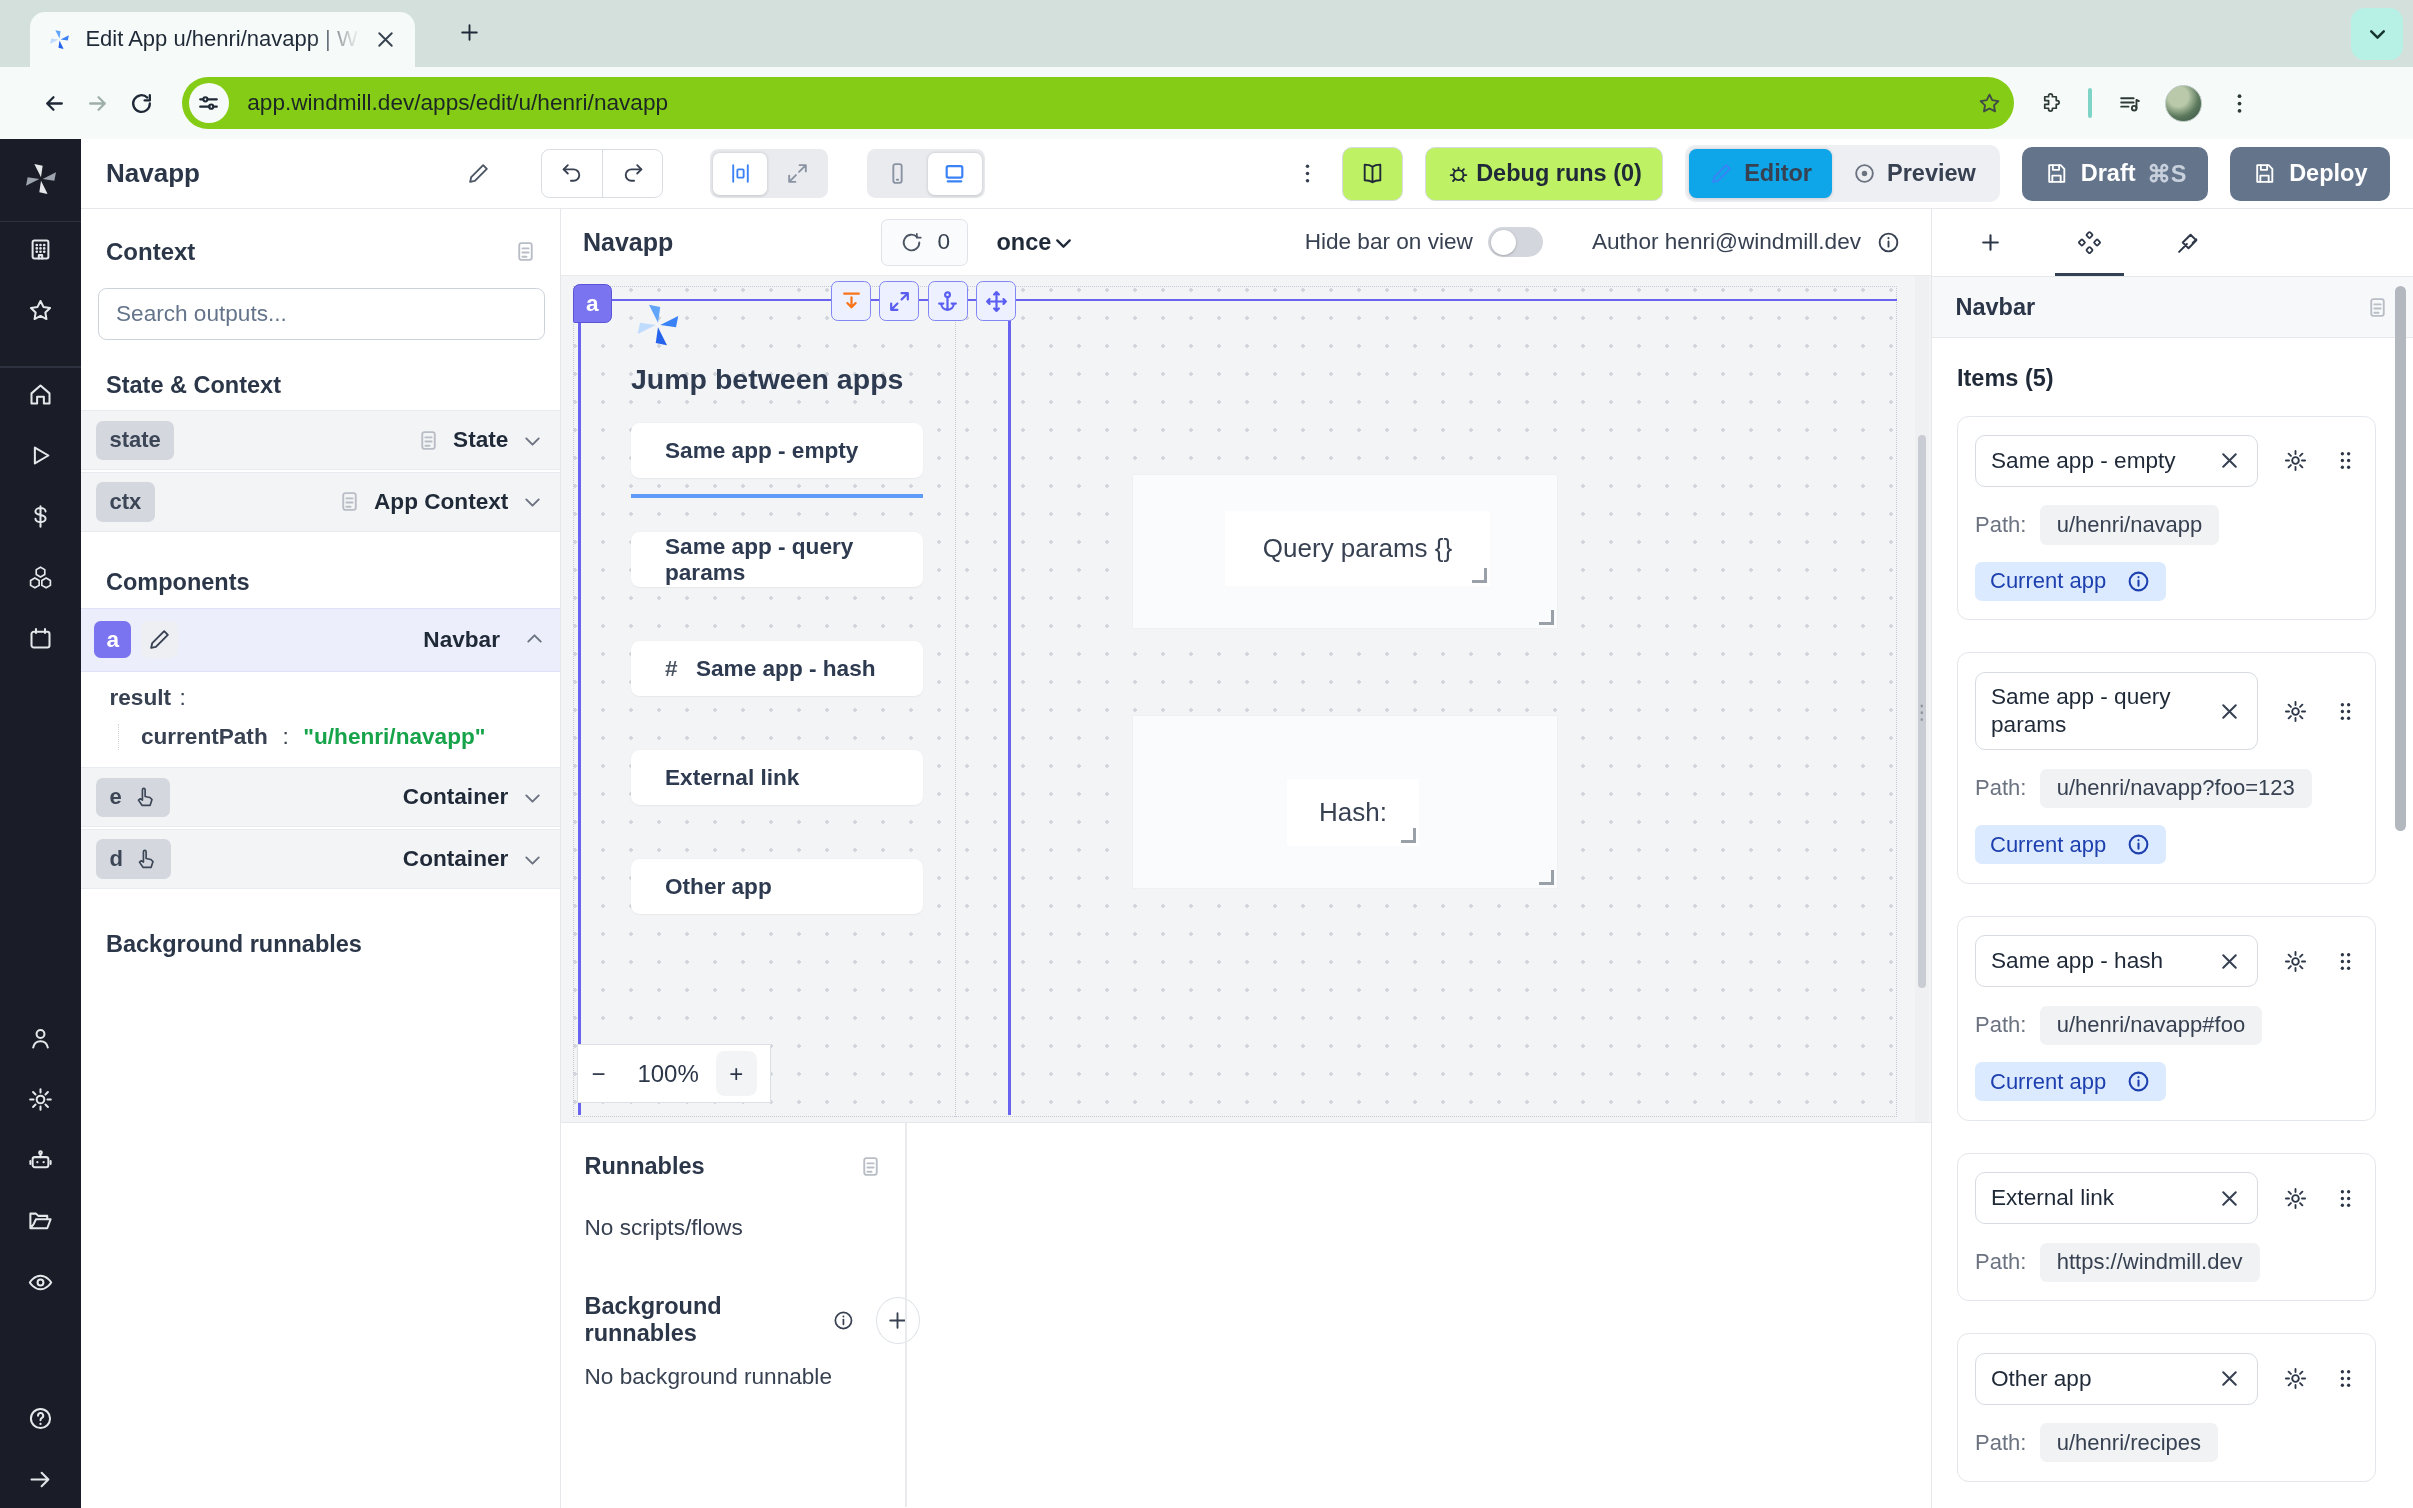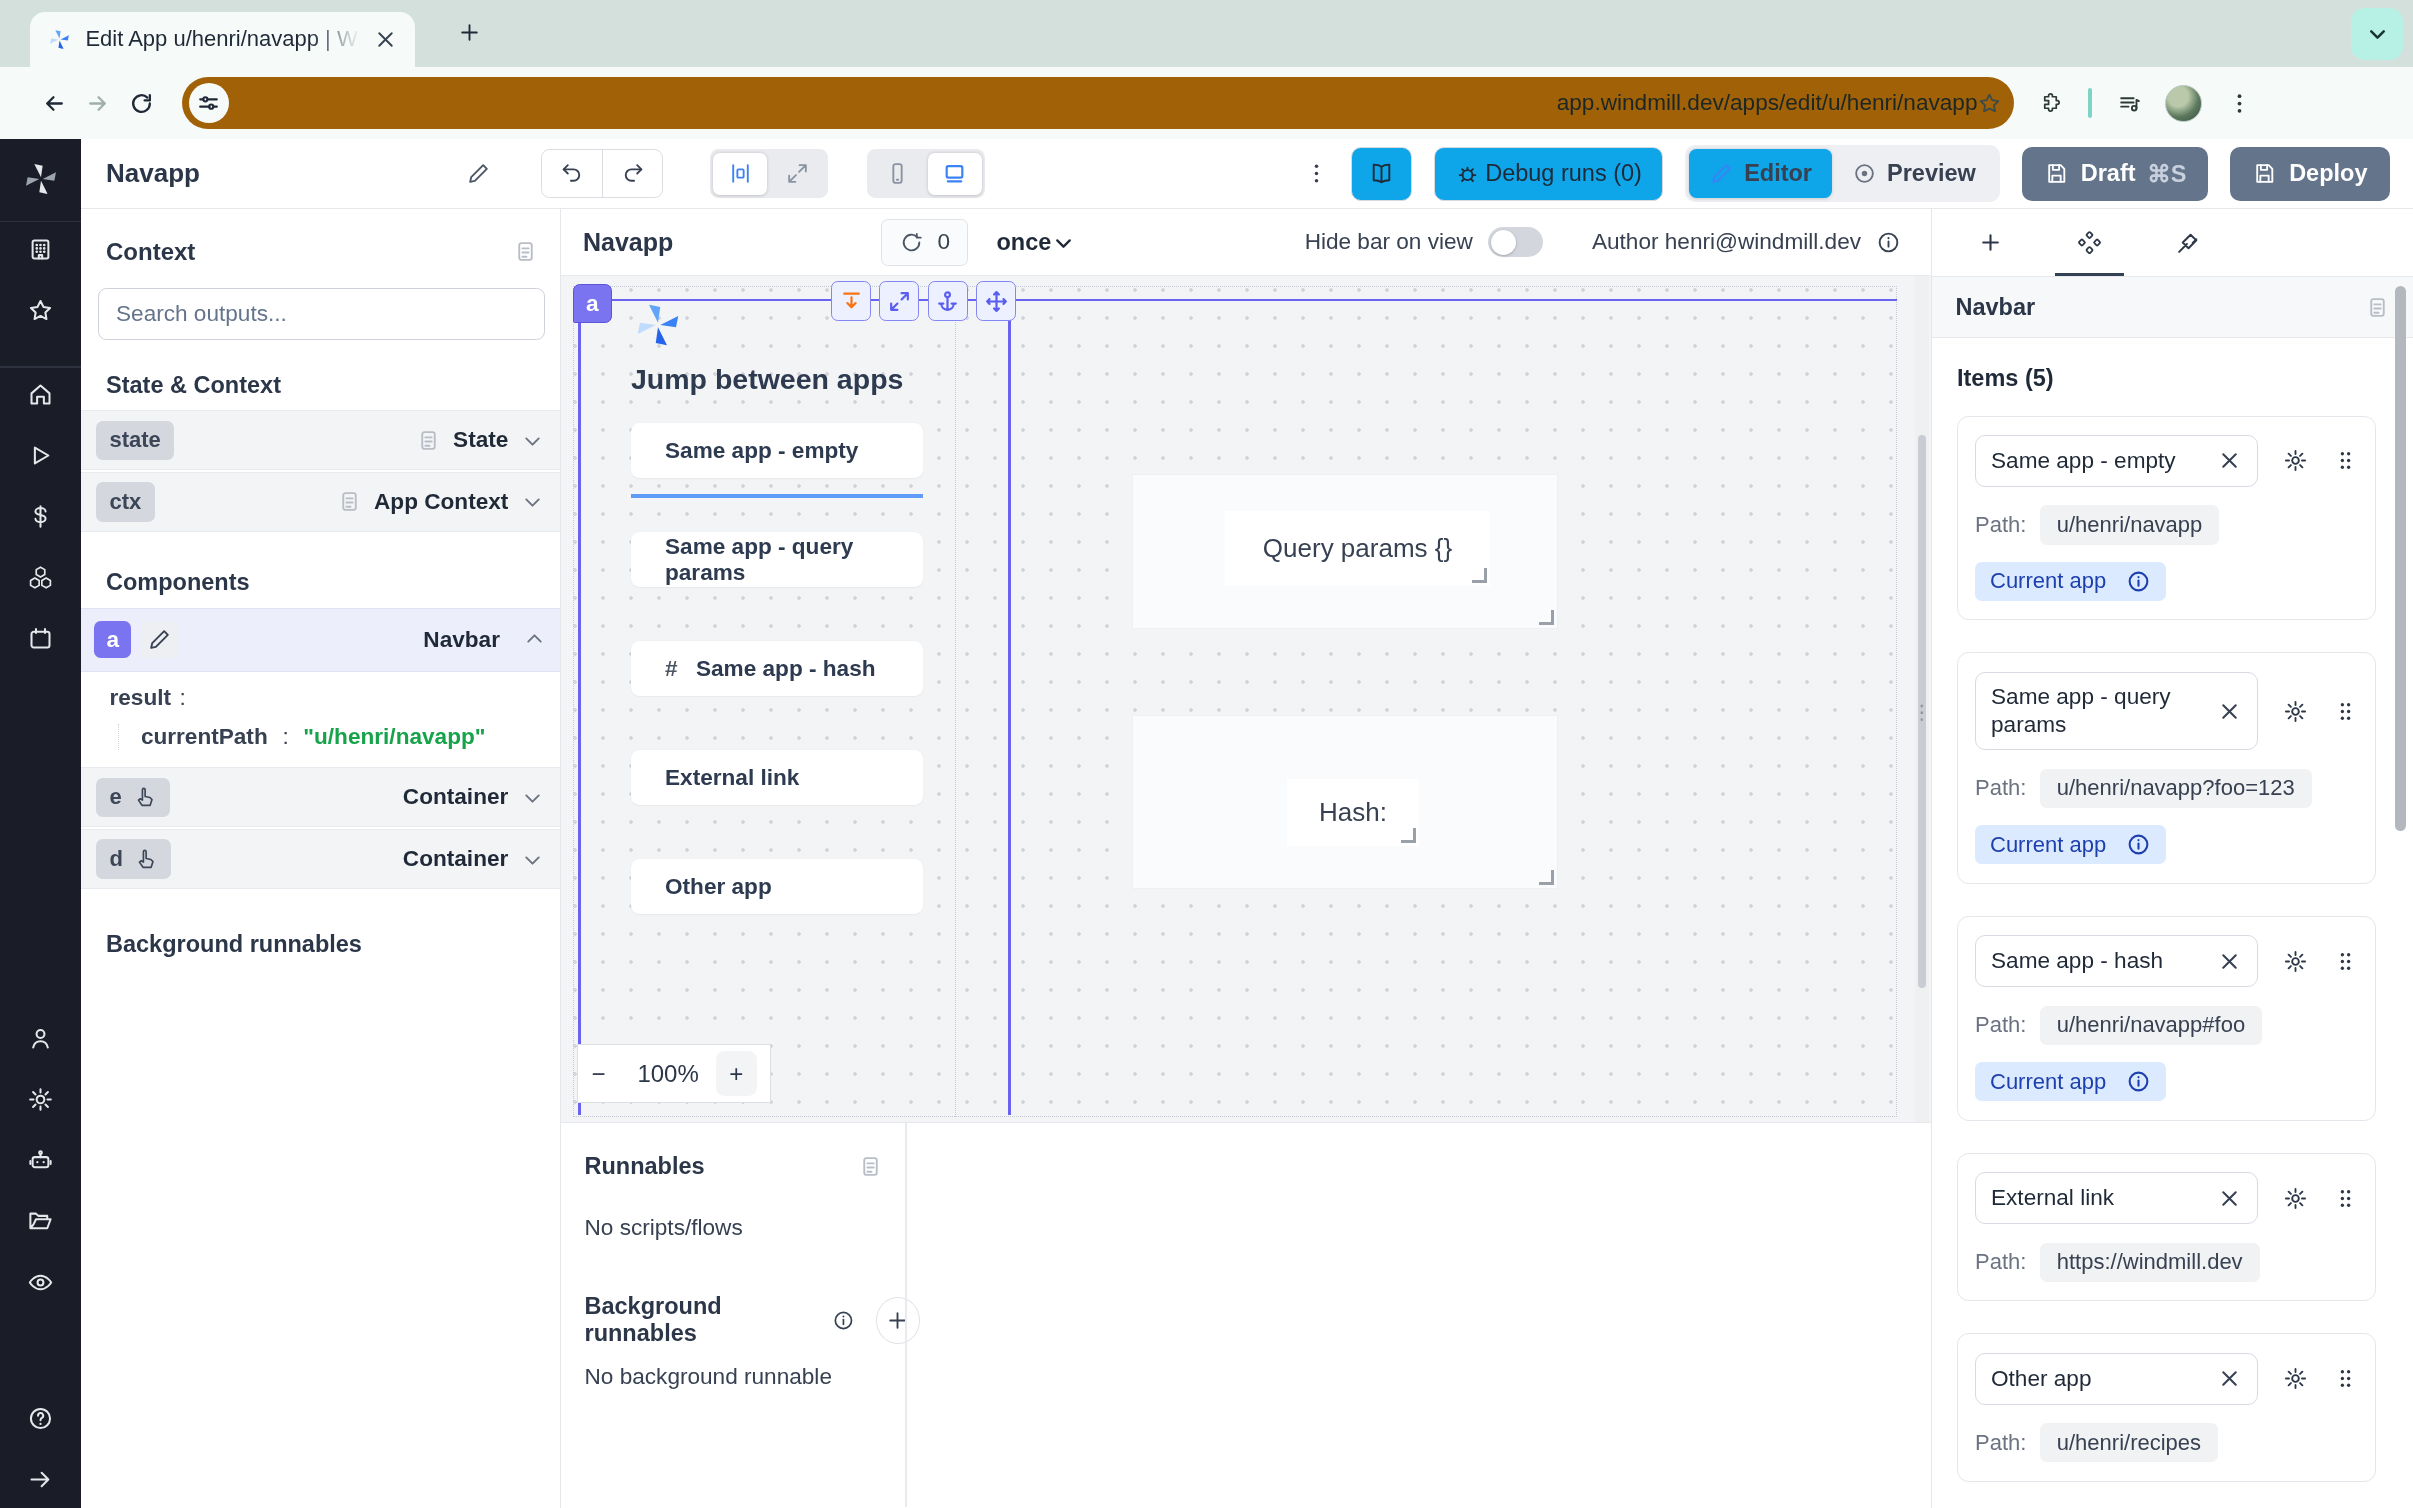--- a/index.html
+++ b/index.html
@@ -13,21 +13,21 @@
   .tabstrip { height:67px; background:#d3e0dc; position:relative; }
   .tab { position:absolute; left:30px; top:11.7px; width:385px; height:55px; background:#f6faf8; border-radius:15px 15px 0 0; display:flex; align-items:center; padding:0 17px; gap:13.4px; }
   .tab-title { font-size:22px; color:#1f2937; white-space:nowrap; overflow:hidden; flex:1;
     -webkit-mask-image:linear-gradient(90deg,#000 82%,transparent); mask-image:linear-gradient(90deg,#000 82%,transparent); }
   .tab-close { color:#374151; }
   .newtab { position:absolute; left:457px; top:20px; color:#1f2937; }
   .chrome-chevron { position:absolute; right:10px; top:7.5px; width:52px; height:52px; border-radius:13.4px; background:#b7f1e5; display:flex; align-items:center; justify-content:center; color:#17352e; }
   .urlbar { height:72px; background:#f6faf8; display:flex; align-items:center; padding:0 23.5px; }
   .nav-ic { margin-left:18.4px; color:#1f2937; }
   .nav-ic.disabled { color:#9cab a6; color:#9fb0ab; }
-  .url-pill { margin-left:28.5px; height:52px; width:1832px; background:#a16207; border-radius:26px; display:flex; align-items:center; padding:0 11.7px 0 6.7px;text-align:right; }
+  .url-pill { margin-left:28.5px; height:52px; width:1832px; background:#84cc16; border-radius:26px; display:flex; align-items:center; padding:0 11.7px 0 6.7px; }
   .tune-wrap { width:40px; height:40px; border-radius:50%; background:#f6faf8; display:flex; align-items:center; justify-content:center; color:#1f2937; }
   .url-text { margin-left:18.4px; font-size:22.6px; color:#1c2725; flex:1; }
   .pill-star { color:#3f4a47; }
   .bar-ic { margin-left:25px; color:#2e3a37; }
   .teal-div { width:4.2px; height:30px; border-radius:2.5px; background:#7fd4c8; margin-left:23.5px; }
   .avatar { width:37px; height:37px; border-radius:50%; margin-left:23.5px; background:radial-gradient(circle at 35% 30%, #b9c9a9 0 30%, #5d7a5e 60%, #2f4a3c); border:0.8px solid #b9c7c2; }
 
   
   .app { position:absolute; top:139px; left:0; right:0; bottom:0; display:flex; }
   .rail { width:81px; background:#1a1d27; display:flex; flex-direction:column; align-items:center; color:#e5e7eb; flex-shrink:0; }
@@ -43,21 +43,21 @@
   .tb-pencil { color:#4b5563; }
   .seg-group { display:flex; border:1.7px solid #d9dde2; border-radius:8.4px; overflow:hidden; background:#fff; }
   .seg-group .cell { width:60px; height:47px; display:flex; align-items:center; justify-content:center; color:#374151; }
   .seg-group .cell + .cell { border-left:1.7px solid #d9dde2; }
   .pill-seg { background:#e9ebee; border-radius:8.4px; padding:3.4px; display:flex; gap:3.4px; }
   .pill-seg .pcell { width:54px; height:42px; border-radius:6.7px; display:flex; align-items:center; justify-content:center; color:#8a93a3; }
   .pill-seg .pcell.active { background:#fff; color:#3b82f6; box-shadow:0 0.8px 3.4px rgba(0,0,0,.18); }
   .ml60{margin-left:50px}.ml56{margin-left:47px}.ml46{margin-left:39px}.ml26{margin-left:22px}
   .tb-right { margin-left:auto; display:flex; align-items:center; padding-right:23.5px; }
   .kebab { color:#374151; }
-  .btn-ghost { display:flex; align-items:center; gap:5px; height:54px; border:1.7px solid #d6dade; border-radius:10px; background:#0ea5e9; padding:0 20px; font-size:23.5px; font-weight:400; color:#1f2937; }
+  .btn-ghost { display:flex; align-items:center; gap:5px; height:54px; border:1.7px solid #d6dade; border-radius:10px; background:#bef264; padding:0 20px; font-size:23.5px; font-weight:700; color:#1f2937; }
   .ep-seg { background:#edeff2; border-radius:10px; padding:4.2px; display:flex; }
   .ep-cell { display:flex; align-items:center; gap:10px; height:49px; padding:0 20px; font-size:23.5px; font-weight:600; color:#374151; border-radius:7.5px; }
   .ep-cell.active { background:#0ea5e9; box-shadow:0 0.8px 3.4px rgba(0,0,0,.15);justify-content:flex-end; }
   .btn-slate { display:flex; align-items:center; gap:11.7px; height:54px; border-radius:10px; background:#64748b; color:#fff; padding:0 22px; font-size:23.5px; font-weight:bold; }
   .shortcut { color:#c7d0dc; font-weight:600; }
 
   
   .workspace { flex:1; display:flex; min-height:0; }
   .outputs { width:480px; border-right:1.7px solid #e5e7eb; background:#fff; flex-shrink:0; overflow:hidden; font-size:22.6px; }
   .op-head { display:flex; justify-content:space-between; align-items:center; padding:28.5px 22px 0 25px; }

